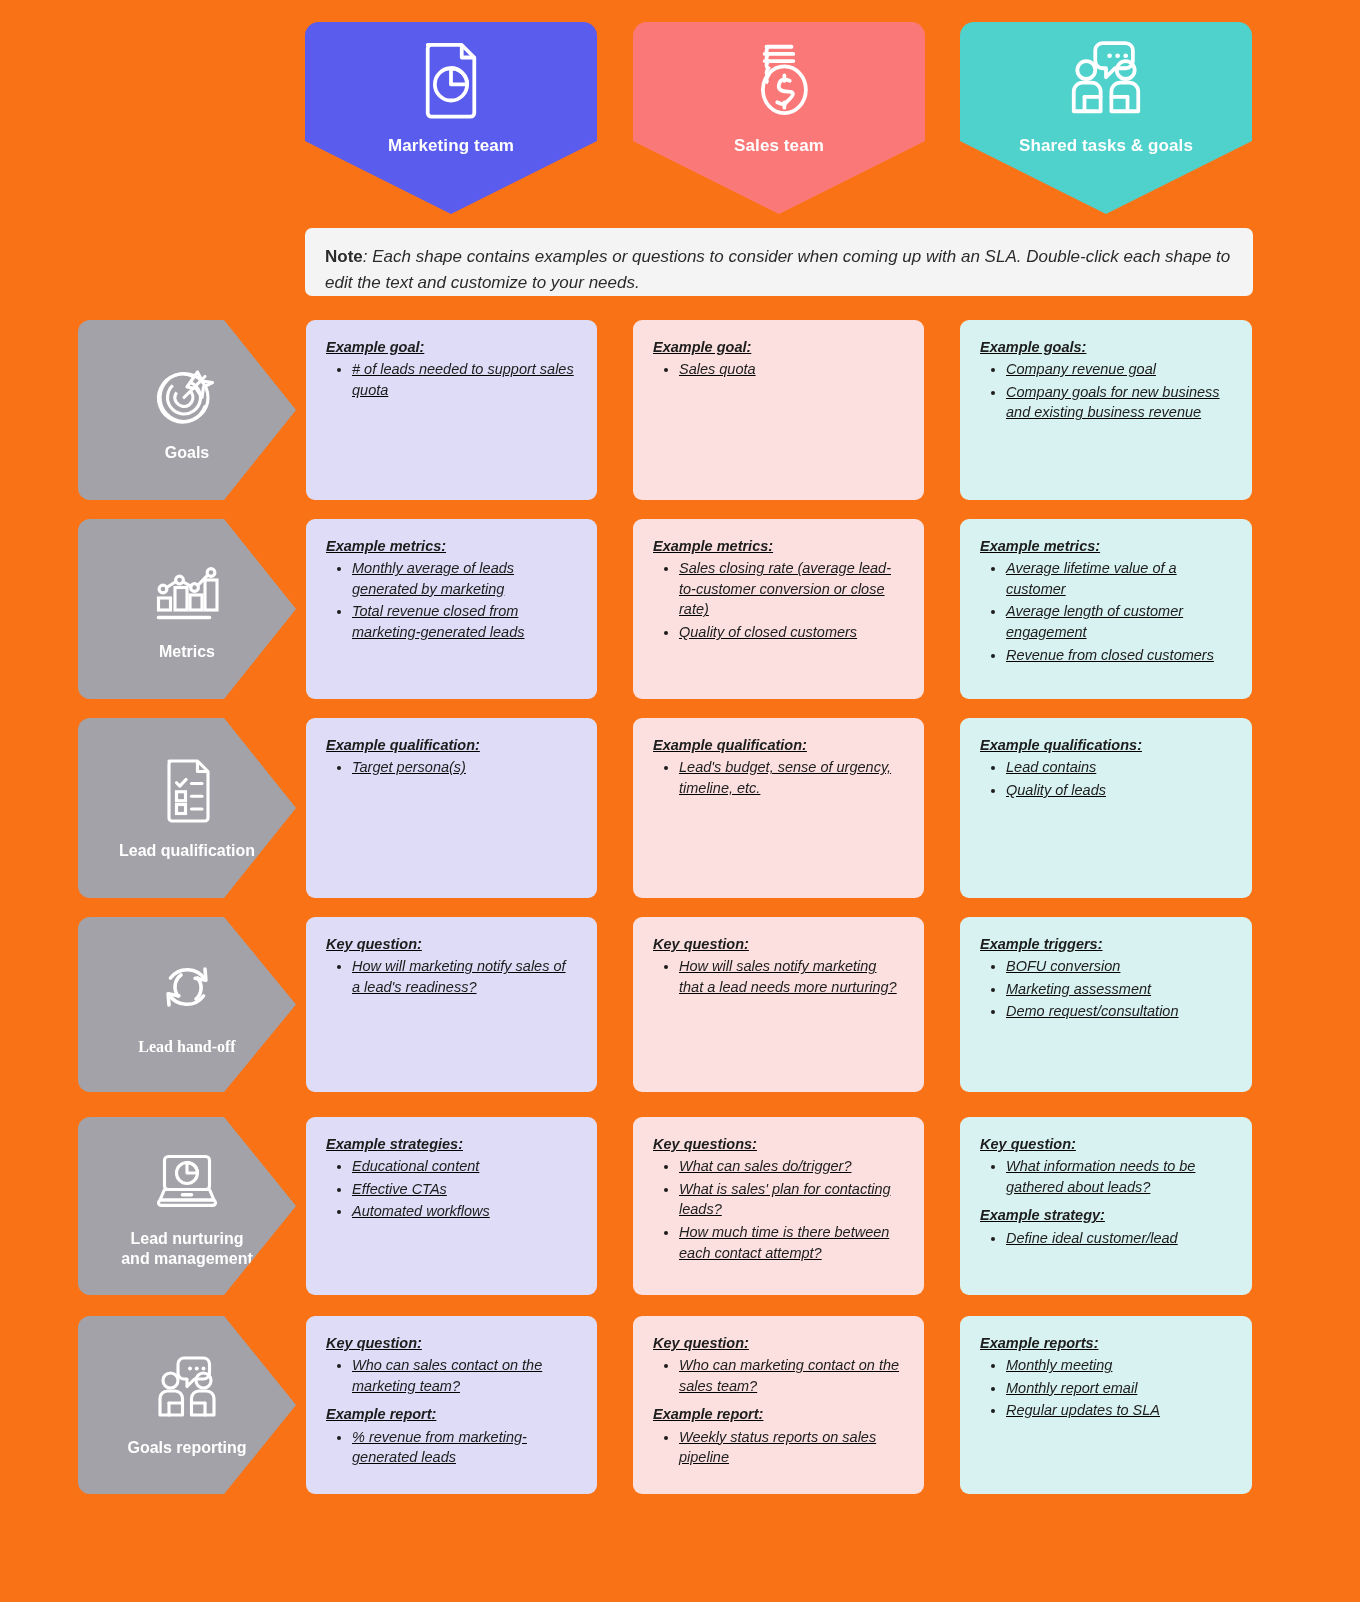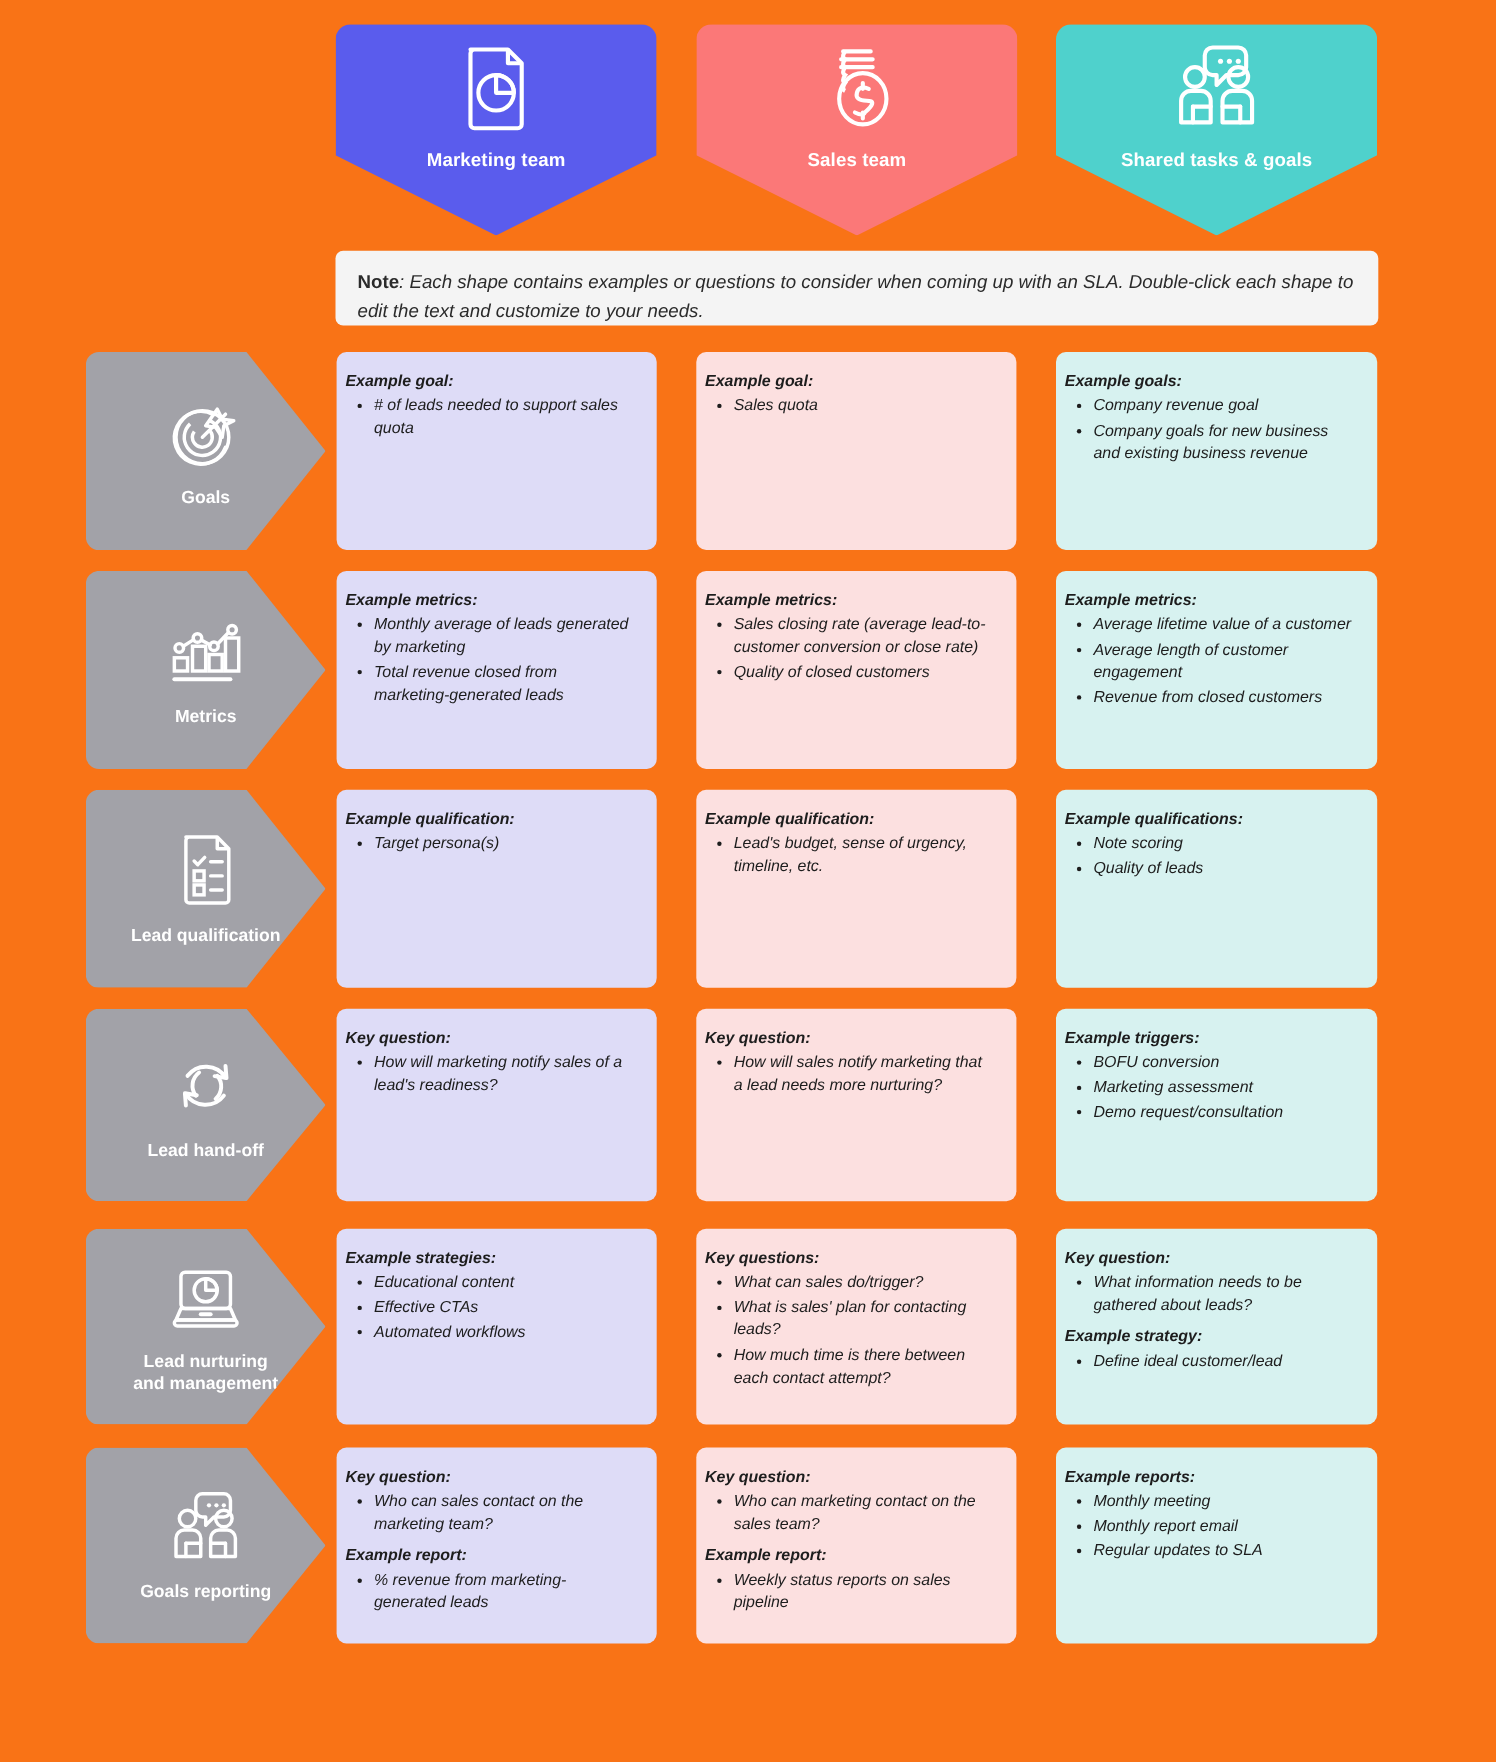--- a/index.html
+++ b/index.html
@@ -99,21 +99,22 @@
     font-weight: bold;
     text-align: center;
     line-height: 1.28;
     white-space: pre-line;
     width: 190px;
   }
 
   .card {
     position: absolute;
     border-radius: 9px;
-    padding: 17px 20px 14px 8px;
+    padding: 17px 20px 14px 20px;
+    text-decoration: underline;
   }
   .card-0 { left: 306px; width: 291px; background: #dedcf7; }
   .card-1 { left: 633px; width: 291px; background: #fce0e0; }
   .card-2 { left: 960px; width: 292px; background: #d7f2f0; }
 
   .card-head {
     font-size: 14.5px;
     font-weight: bold;
     font-style: italic;
     color: #1d1d1d;
@@ -283,27 +284,27 @@
         </div>
         <div class="card card-1" style="height: 180px; background: rgb(252, 224, 224);">
           <div class="card-head">Example qualification:</div>
           <ul class="card-list">
             <li>Lead's budget, sense of urgency, timeline, etc.</li>
           </ul>
         </div>
         <div class="card card-2" style="height: 180px; background: rgb(215, 242, 240);">
           <div class="card-head">Example qualifications:</div>
           <ul class="card-list">
-            <li>Note scoring</li>
+            <li>Lead contains</li>
             <li>Quality of leads</li>
           </ul>
         </div>
       </div>
       <div class="row" style="top: 917px; height: 175px;">
-        <div class="stage" style="height: 175px; background: rgb(162, 162, 168);">
+        <div class="stage" style="height: 175px; background: rgb(162, 162, 168); font-family: Liberation Serif, serif;">
           <div class="stage-inner">
             <div class="stage-icon"><svg viewBox="0 0 48 48">
       <path d="M13 18 A14 14 0 0 1 36 19" fill="none" stroke="#fff" stroke-width="2.4" stroke-linecap="round"></path>
       <path d="M36 12 l0.6 7.4 l-7.2 -1.2" fill="none" stroke="#fff" stroke-width="2.4" stroke-linecap="round" stroke-linejoin="round"></path>
       <path d="M35 30 A14 14 0 0 1 12 29" fill="none" stroke="#fff" stroke-width="2.4" stroke-linecap="round"></path>
       <path d="M12 36 l-0.6 -7.4 l7.2 1.2" fill="none" stroke="#fff" stroke-width="2.4" stroke-linecap="round" stroke-linejoin="round"></path>
       <path d="M20 16 A10 10 0 0 0 18 30" fill="none" stroke="#fff" stroke-width="2.4" stroke-linecap="round"></path>
       <path d="M30 32 A10 10 0 0 0 31 18" fill="none" stroke="#fff" stroke-width="2.4" stroke-linecap="round"></path>
     </svg></div>
             <div class="stage-label">Lead hand-off</div>

